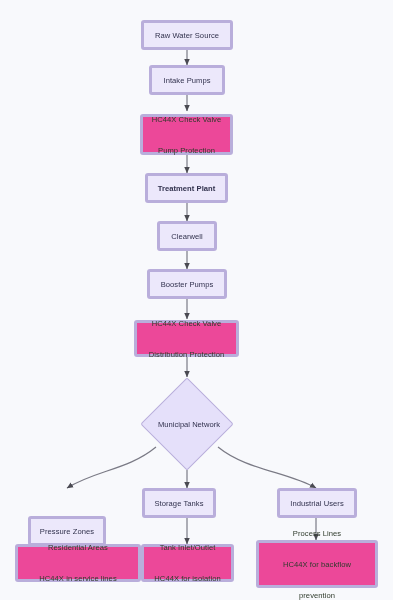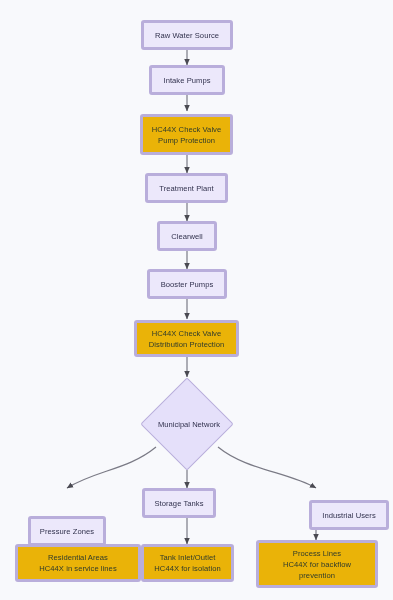--- a/index.html
+++ b/index.html
@@ -21,21 +21,21 @@
     text-align:center;
     border:3px solid #22c55e;
     border-radius:3px;
     color:#31314d;
     font-size:7.6px;
     line-height:11px;
     letter-spacing:.05px;
     z-index:2;
   }
   .node.process{background:#ece8fb;border-color:#b9aedb;}
-  .node.valve{background:#eab308;border-color:#b9aedb;color:#2f3b2c;}
+  .node.valve{background:#ec4899;border-color:#b9aedb;color:#2f3b2c;gap:20px;}
   .node .ln{display:block;white-space:nowrap;}
   .diamond{
     position:absolute;
     z-index:2;
     display:flex;align-items:center;justify-content:flex-end;
   }
   .diamond .shape{
     position:absolute;left:0;top:0;width:100%;height:100%;
     background:#e5e0fa;
     border:1px solid #b9aedb;
@@ -82,21 +82,21 @@
 
   <div class="node process" style="left:149px;top:65px;width:76px;height:30px;">
     <span class="ln">Intake Pumps</span>
   </div>
 
   <div class="node valve" style="left:140px;top:114px;width:93px;height:41px;">
     <span class="ln">HC44X Check Valve</span>
     <span class="ln">Pump Protection</span>
   </div>
 
-  <div class="node process" style="left:145px;top:173px;width:83px;height:30px;">
+  <div class="node process" style="left:145px;top:173px;width:83px;height:30px;font-weight:bold;">
     <span class="ln">Treatment Plant</span>
   </div>
 
   <div class="node process" style="left:157px;top:221px;width:60px;height:30px;">
     <span class="ln">Clearwell</span>
   </div>
 
   <div class="node process" style="left:147px;top:269px;width:80px;height:30px;">
     <span class="ln">Booster Pumps</span>
   </div>
@@ -112,21 +112,21 @@
   </div>
 
   <div class="node process" style="left:28px;top:516px;width:78px;height:30px;">
     <span class="ln">Pressure Zones</span>
   </div>
 
   <div class="node process" style="left:142px;top:488px;width:74px;height:30px;">
     <span class="ln">Storage Tanks</span>
   </div>
 
-  <div class="node process" style="left:277px;top:500px;width:80px;height:30px;margin-left:32px;">
+  <div class="node process" style="left:277px;top:488px;width:80px;height:30px;">
     <span class="ln">Industrial Users</span>
   </div>
 
   <div class="node valve" style="left:15px;top:544px;width:126px;height:38px;">
     <span class="ln">Residential Areas</span>
     <span class="ln">HC44X in service lines</span>
   </div>
 
   <div class="node valve" style="left:141px;top:544px;width:93px;height:38px;">
     <span class="ln">Tank Inlet/Outlet</span>

